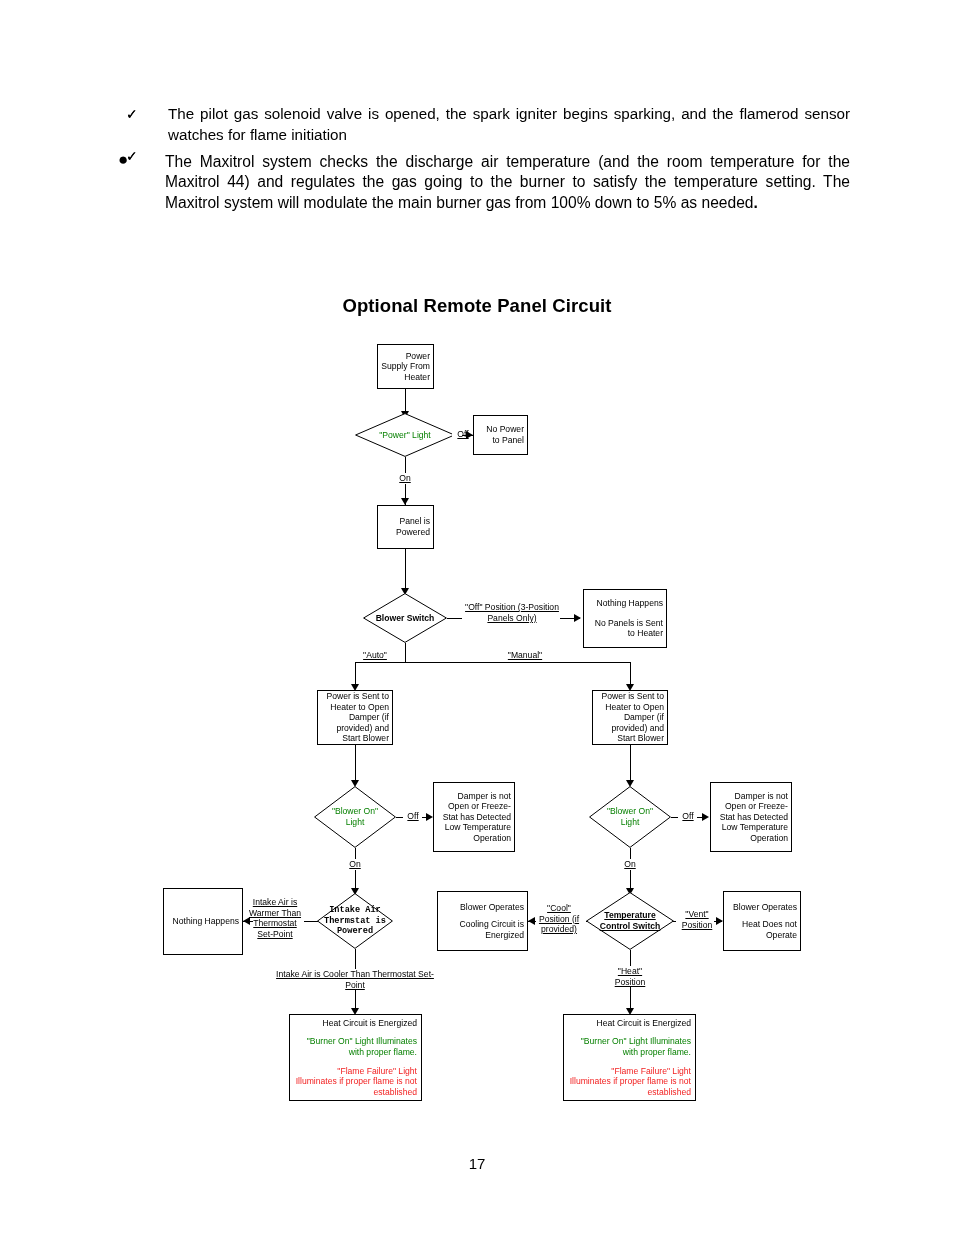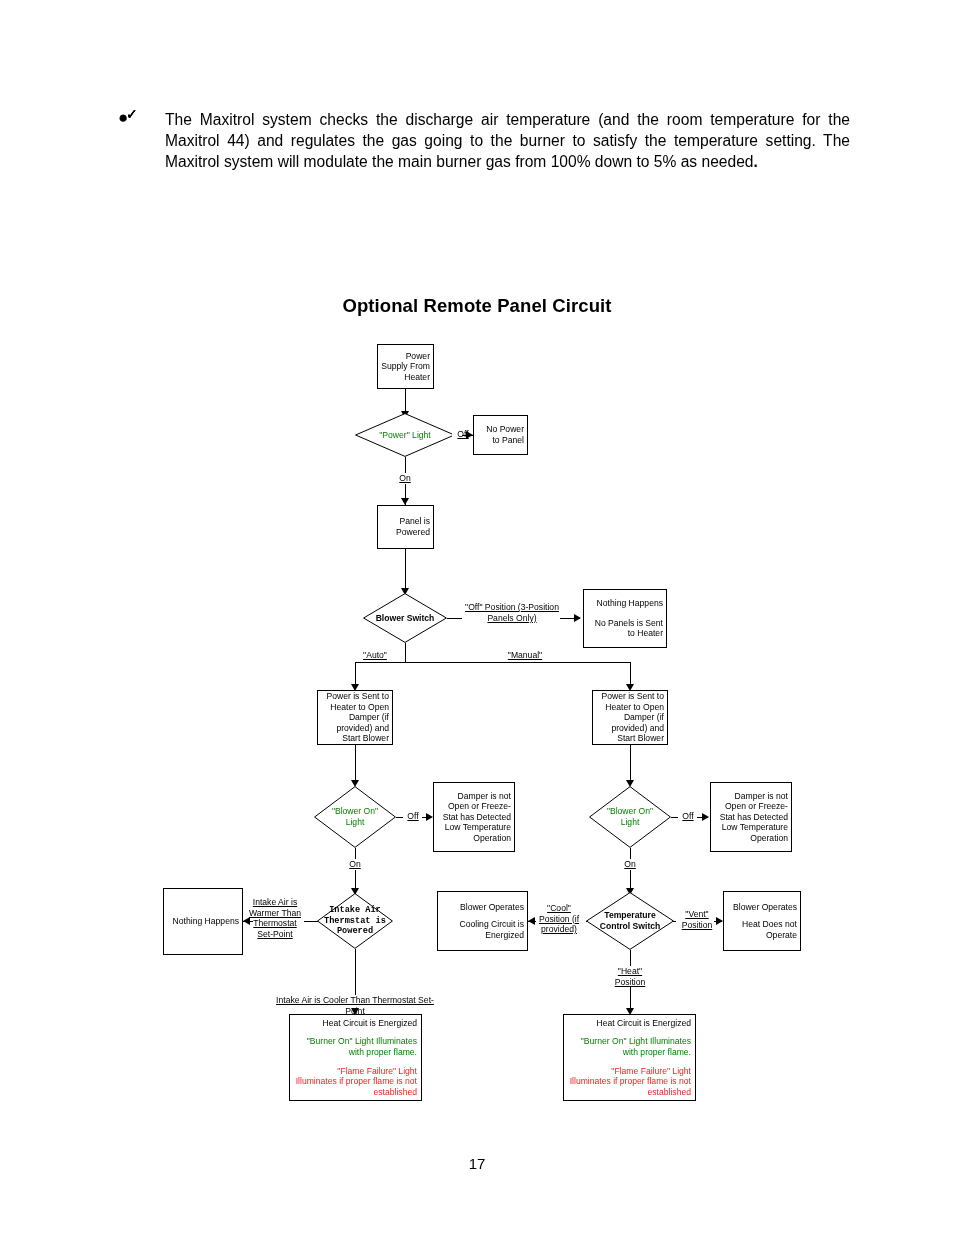--- a/index.html
+++ b/index.html
@@ -111,20 +111,21 @@
 </head>
 <body>
 
 <div class="prose">
   <ul class="check-list">
     <li class="check-li">
       <span class="tick">✓</span>
     </li>
     <li class="check-li">
       <span class="tick">✓</span>
+      <span>The pilot gas solenoid valve is opened, the spark igniter begins sparking, and the flamerod sensor watches for flame initiation</span>
     </li>
     <li class="check-li">
       <span class="tick">✓</span>
     </li>
     <li class="check-li">
       <span class="tick">✓</span>
     </li>
   </ul>
   <div class="bullet-li">
     <span class="dot">●</span>
@@ -231,21 +232,21 @@
 
 <div class="hline" style="left:300px;top:921px;width:18px;"></div>
 <div class="edge-label multi" style="left:246px;top:897px;width:58px;">Intake Air is Warmer Than Thermostat Set-Point</div>
 <div class="hline" style="left:243px;top:921px;width:10px;"></div>
 <div class="arrow-l" style="left:243px;top:917px;"></div>
 <div class="node" style="left:163px;top:888px;width:80px;height:67px;">
   <div class="inner">Nothing Happens</div>
 </div>
 
 <div class="vline" style="left:355px;top:949px;height:63px;"></div>
-<div class="edge-label multi" style="left:275px;top:969px;width:160px;margin-top:26px;">Intake Air is Cooler Than Thermostat Set-Point</div>
+<div class="edge-label multi" style="left:275px;top:969px;width:160px;">Intake Air is Cooler Than Thermostat Set-Point</div>
 <div class="arrow-d" style="left:351px;top:1008px;"></div>
 <div class="node" style="left:289px;top:1014px;width:133px;height:87px;padding:5px 4px;">
   <div class="inner">
     <div>Heat Circuit is Energized</div>
     <div style="height:8px"></div>
     <div class="green">"Burner On" Light Illuminates with proper flame.</div>
     <div style="height:8px"></div>
     <div class="red">"Flame Failure" Light Illuminates if proper flame is not established</div>
   </div>
 </div>
@@ -272,21 +273,21 @@
 <div class="hline" style="left:697px;top:817px;width:10px;"></div>
 <div class="arrow-r" style="left:702px;top:813px;"></div>
 <div class="node" style="left:710px;top:782px;width:82px;height:70px;">
   <div class="inner">Damper is not Open or Freeze-Stat has Detected Low Temperature Operation</div>
 </div>
 
 <div class="vline" style="left:630px;top:848px;height:47px;"></div>
 <div class="edge-label" style="left:617px;top:859px;width:26px;">On</div>
 <div class="arrow-d" style="left:626px;top:888px;"></div>
 
-<div class="diamond-wrap" style="left:586px;top:892px;width:88px;height:58px;">
+<div class="diamond-wrap" style="left:586px;top:892px;width:88px;height:58px;text-decoration:underline;">
   <svg class="diamond-shape" viewBox="0 0 88 58" preserveAspectRatio="none">
     <polygon points="44,0.6 87.4,29 44,57.4 0.6,29" fill="#fff" stroke="#000" stroke-width="1"></polygon>
   </svg>
   <div class="diamond-label bold" style="width:100%;">
     <span>Temperature</span><br>
     <span>Control Switch</span>
   </div>
 </div>
 
 <div class="hline" style="left:575px;top:921px;width:12px;"></div>

